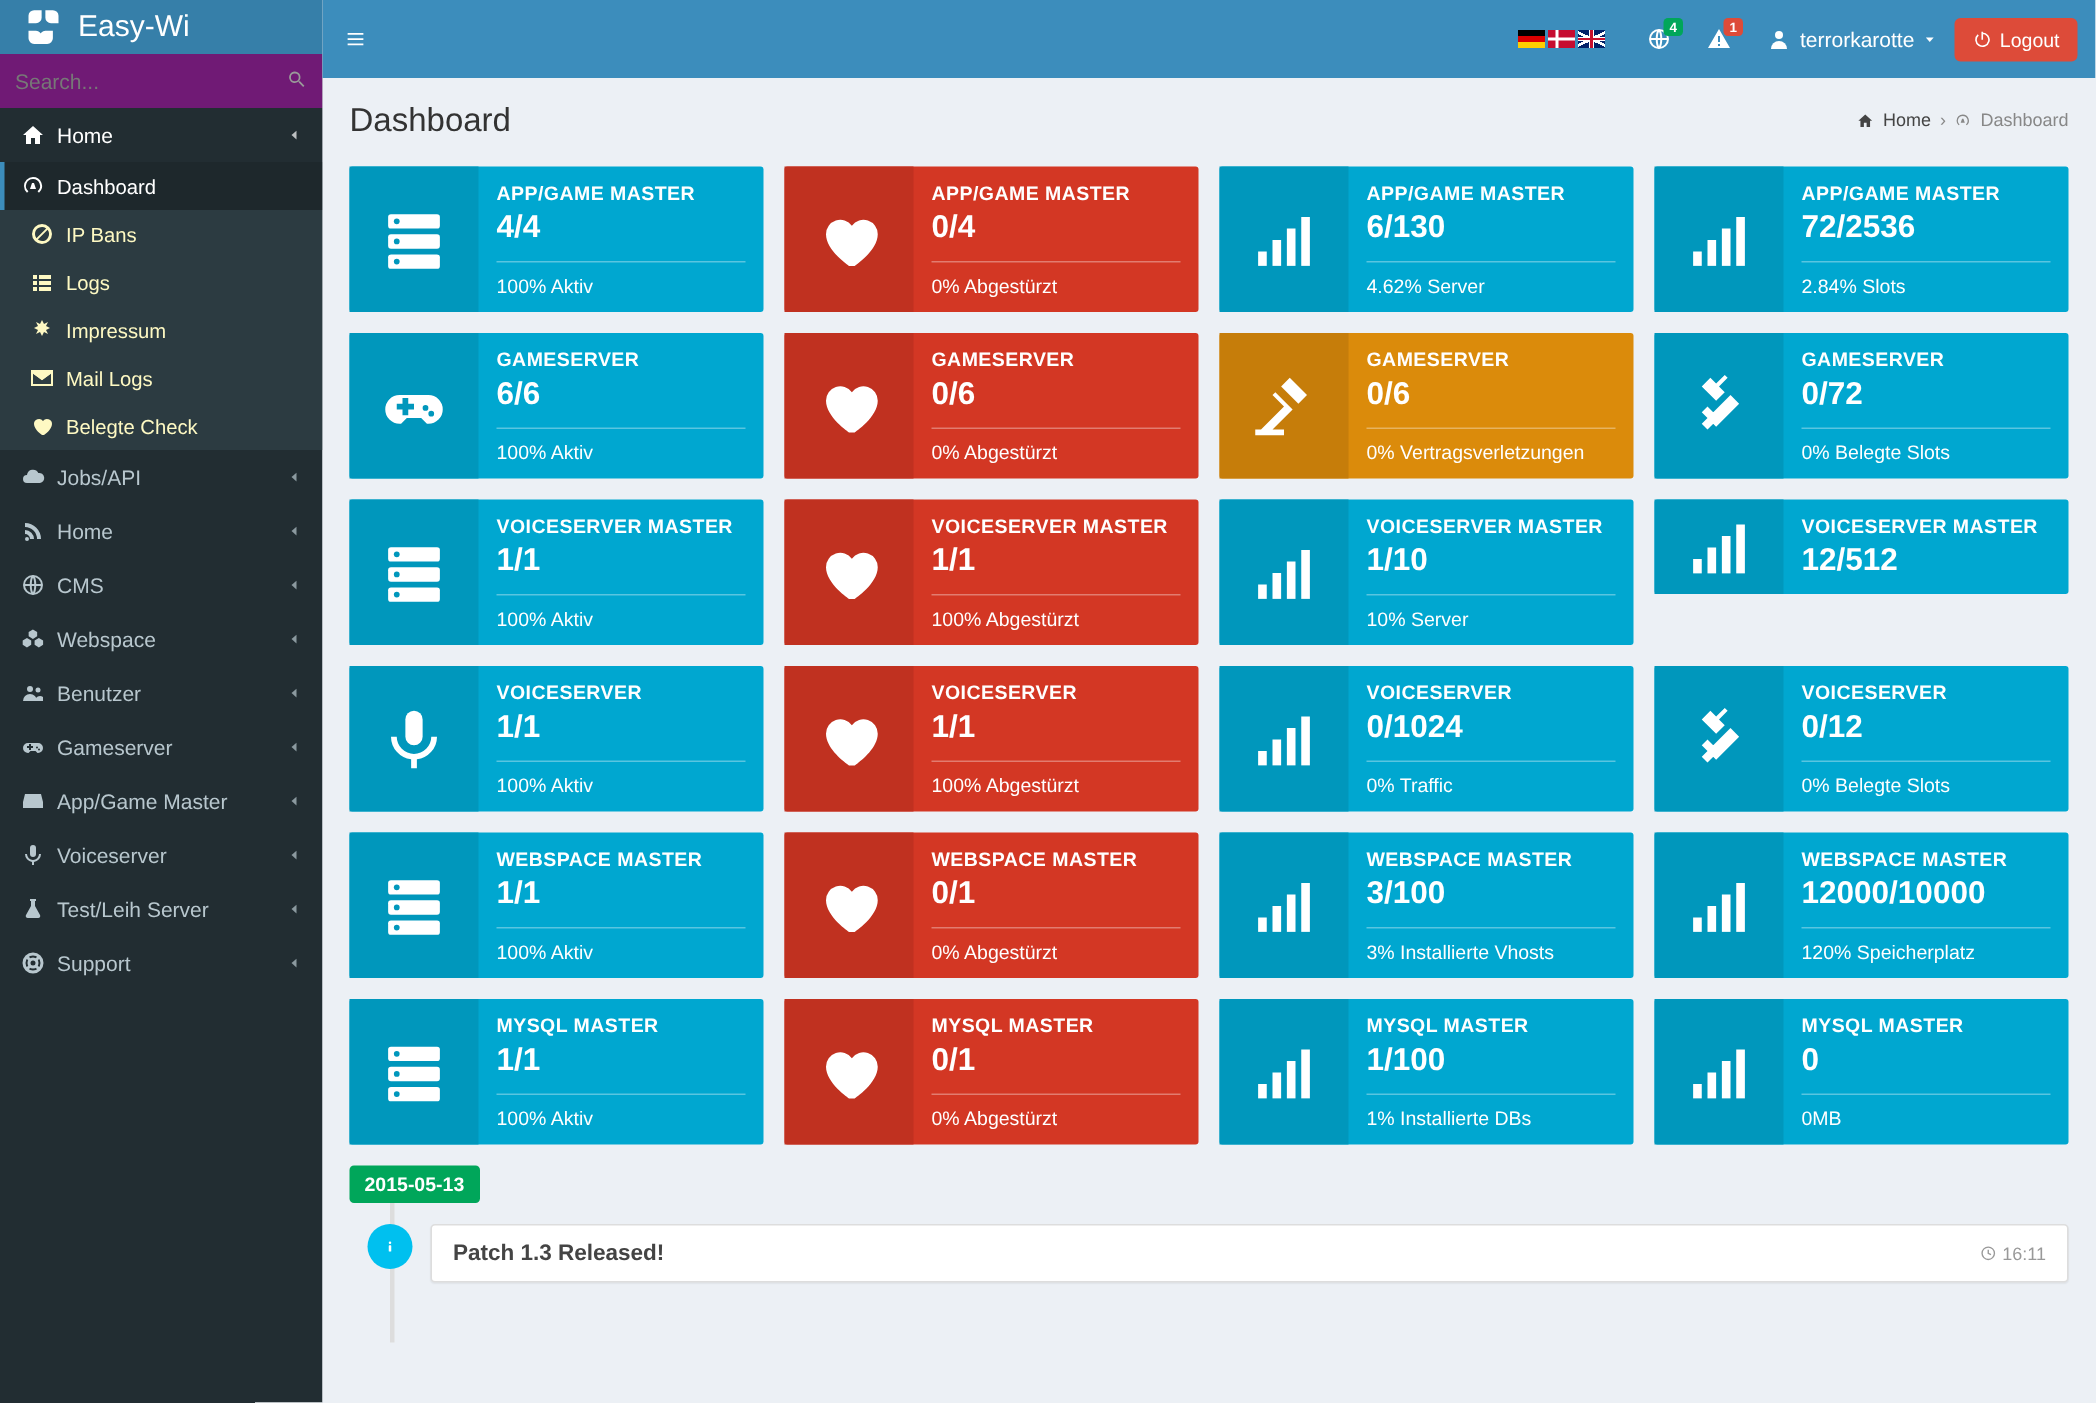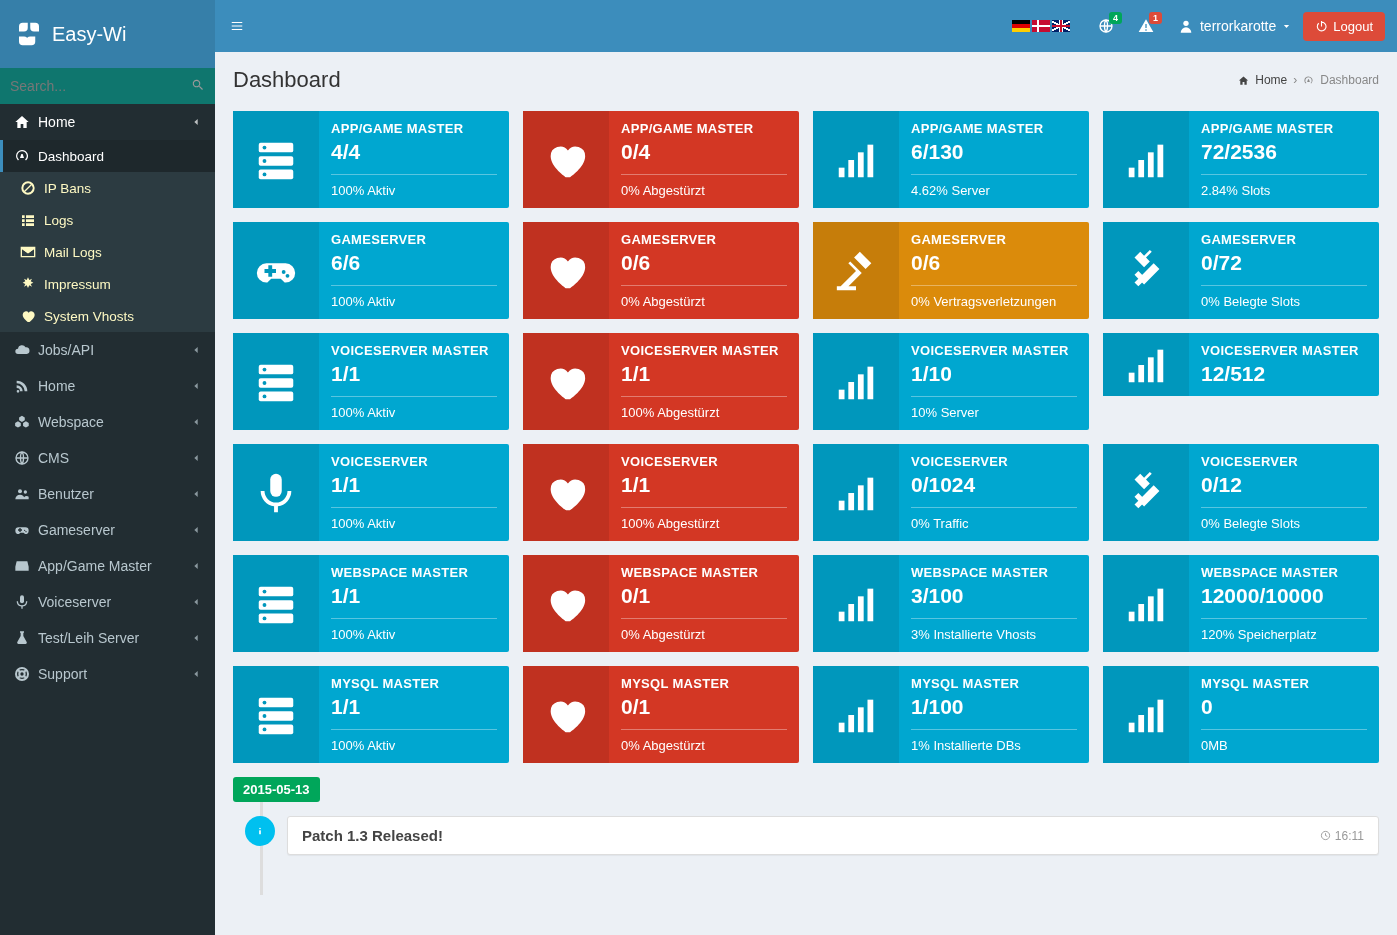--- a/index.html
+++ b/index.html
@@ -1,22 +1,22 @@
 <!DOCTYPE html>
 <html><head>
 <meta charset="utf-8">
 <style>
 *{box-sizing:border-box;margin:0;padding:0}
 body{font-family:"Helvetica Neue",Helvetica,Arial,sans-serif;font-size:14px;background:#ecf0f5;color:#333;min-height:935px}
 .wrapper{display:flex;min-height:100vh}
 
 .main-sidebar{width:215px;background:#222d32;color:#b8c7ce;flex-shrink:0;min-height:935px}
-.logo{height:68px;background:#367fa9;display:flex;align-items:center;padding:0 14px;color:#fff;font-size:20px;font-weight:300}
+.logo{height:36px;background:#367fa9;display:flex;align-items:center;padding:0 14px;color:#fff;font-size:20px;font-weight:300}
 .logo-icon{width:30px;height:30px;margin-right:8px;fill:#fff}
-.search-box{background:#0f766e;padding:10px;display:flex;}
+.search-box{background:#701a75;padding:10px;display:flex;}
 .search-box input{flex:1;background:transparent;border:none;color:#ccc;font-size:14px;outline:none}
 .search-box input::placeholder{color:#777}
 .search-box .sicon{fill:#999;width:14px;height:14px;cursor:pointer}
 ul.sidebar-menu{list-style:none}
 .sidebar-menu li a{display:flex;align-items:center;padding:10px 14px;color:#b8c7ce;text-decoration:none;font-size:14px;cursor:pointer;justify-content:space-between}
 .sidebar-menu li.header-item>a{color:#fff;background:#222d32}
 .sidebar-menu li.active>a{background:#1e282c;color:#fff;border-left:3px solid #3c8dbc;padding-left:11px}
 .sidebar-menu li.header-item>a .chev{transform:rotate(90deg)}
 .sidebar-menu .mi{display:flex;align-items:center;gap:8px}
 .sidebar-menu .micon{width:16px;height:16px;fill:currentColor;flex-shrink:0}
@@ -266,43 +266,43 @@
                     <use href="#i-list"></use>
                   </svg>
                   <span>Logs</span>
                 </span>
               </a>
             </li>
             <li>
               <a>
                 <span class="mi">
                   <svg class="micon">
+                    <use href="#i-legal"></use>
+                  </svg>
+                  <span>Impressum</span>
+                </span>
+              </a>
+            </li>
+            <li>
+              <a>
+                <span class="mi">
+                  <svg class="micon">
                     <use href="#i-mail"></use>
                   </svg>
                   <span>Mail Logs</span>
                 </span>
               </a>
             </li>
             <li>
               <a>
                 <span class="mi">
                   <svg class="micon">
-                    <use href="#i-legal"></use>
-                  </svg>
-                  <span>Impressum</span>
-                </span>
-              </a>
-            </li>
-            <li>
-              <a>
-                <span class="mi">
-                  <svg class="micon">
                     <use href="#i-heart"></use>
                   </svg>
-                  <span>System Vhosts</span>
+                  <span>Belegte Check</span>
                 </span>
               </a>
             </li>
           </ul>
       </li>
     </ul>
     <ul class="sidebar-menu" id="main-menu">
         <li>
           <a>
             <span class="mi">
@@ -326,36 +326,36 @@
             </span>
             <svg class="chev" style="transform:rotate(180deg)">
               <use href="#i-chev"></use>
             </svg>
           </a>
         </li>
         <li>
           <a>
             <span class="mi">
               <svg class="micon">
+                <use href="#i-globe"></use>
+              </svg>
+              <span>CMS</span>
+            </span>
+            <svg class="chev" style="transform:rotate(180deg)">
+              <use href="#i-chev"></use>
+            </svg>
+          </a>
+        </li>
+        <li>
+          <a>
+            <span class="mi">
+              <svg class="micon">
                 <use href="#i-cubes"></use>
               </svg>
               <span>Webspace</span>
-            </span>
-            <svg class="chev" style="transform:rotate(180deg)">
-              <use href="#i-chev"></use>
-            </svg>
-          </a>
-        </li>
-        <li>
-          <a>
-            <span class="mi">
-              <svg class="micon">
-                <use href="#i-globe"></use>
-              </svg>
-              <span>CMS</span>
             </span>
             <svg class="chev" style="transform:rotate(180deg)">
               <use href="#i-chev"></use>
             </svg>
           </a>
         </li>
         <li>
           <a>
             <span class="mi">
               <svg class="micon">

